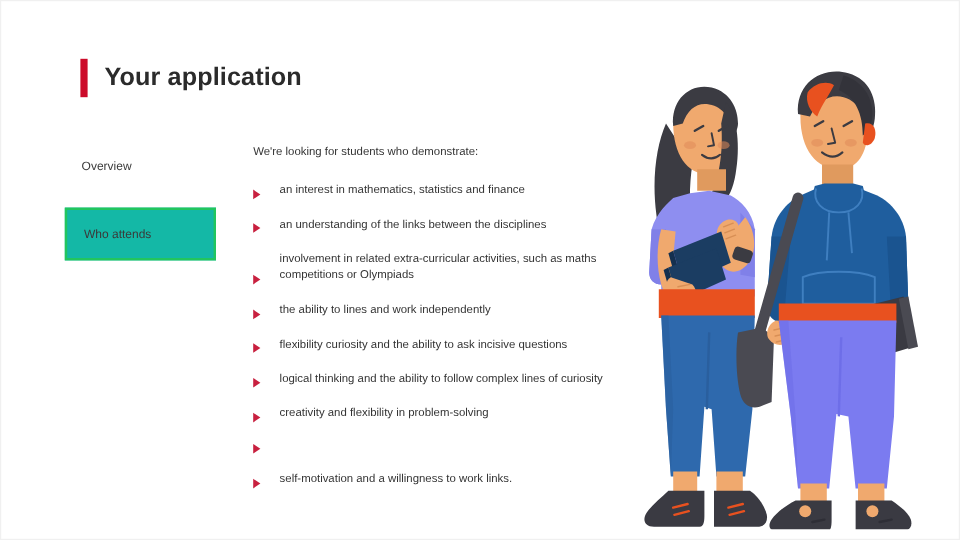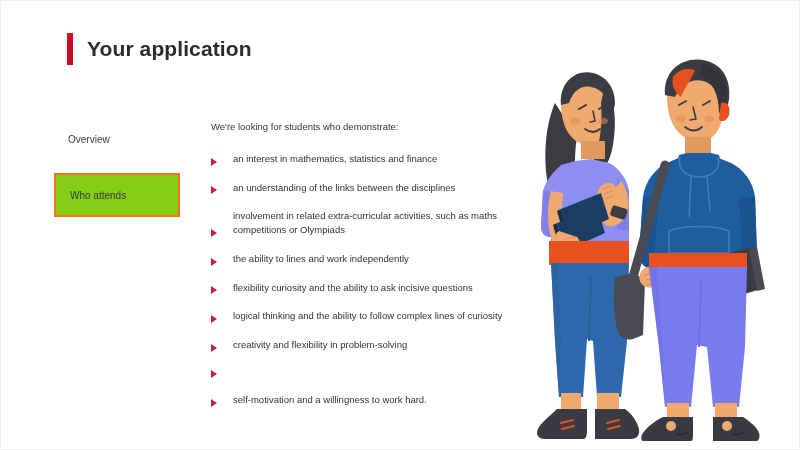--- a/index.html
+++ b/index.html
@@ -20,21 +20,21 @@
     background: #ffffff;
     box-sizing: border-box;
     border: 1px solid #f0f0f0;
     overflow: hidden;
   }
 
   
   .title-row {
     position: absolute;
     left: 66px;
-    top: 32px;
+    top: 48px;
     display: flex;
     align-items: center;
   }
   .title-bar {
     width: 6px;
     height: 32px;
     background: #cc0b2a;
     margin-right: 14px;
     flex: none;
   }
@@ -60,22 +60,22 @@
     align-items: center;
     padding-left: 14px;
     box-sizing: border-box;
     font-size: 10px;
     color: #3a3a3a;
   }
   .nav-item.plain {
     background: transparent;
   }
   .nav-item.active {
-    border: 2px solid #f97316;
-    background: #84cc16;
+    border: 2px solid #22c55e;
+    background: #14b8a6;
     height: 44px;
     margin-top: 14px;
   }
 
   
   .content {
     position: absolute;
     left: 210px;
     top: 120px;
     width: 330px;
@@ -171,21 +171,21 @@
       </li>
       <li class="bullet">
         <span class="bullet-marker"></span>
         <span class="bullet-text">creativity and flexibility in problem-solving</span>
       </li>
       <li class="bullet">
         <span class="bullet-marker"></span>
       </li>
       <li class="bullet">
         <span class="bullet-marker"></span>
-        <span class="bullet-text">self-motivation and a willingness to work hard.</span>
+        <span class="bullet-text">self-motivation and a willingness to work links.</span>
       </li>
     </ul>
   </div>
 
   <div class="illustration">
     <svg width="280" height="400" viewBox="0 0 280 400" xmlns="http://www.w3.org/2000/svg">
 
       <g>
 
         <path d="M38 62 C30 80 26 108 30 138 C32 158 36 170 42 178 L64 174 C58 150 56 120 60 96 Z" fill="#3b3b42"></path>

